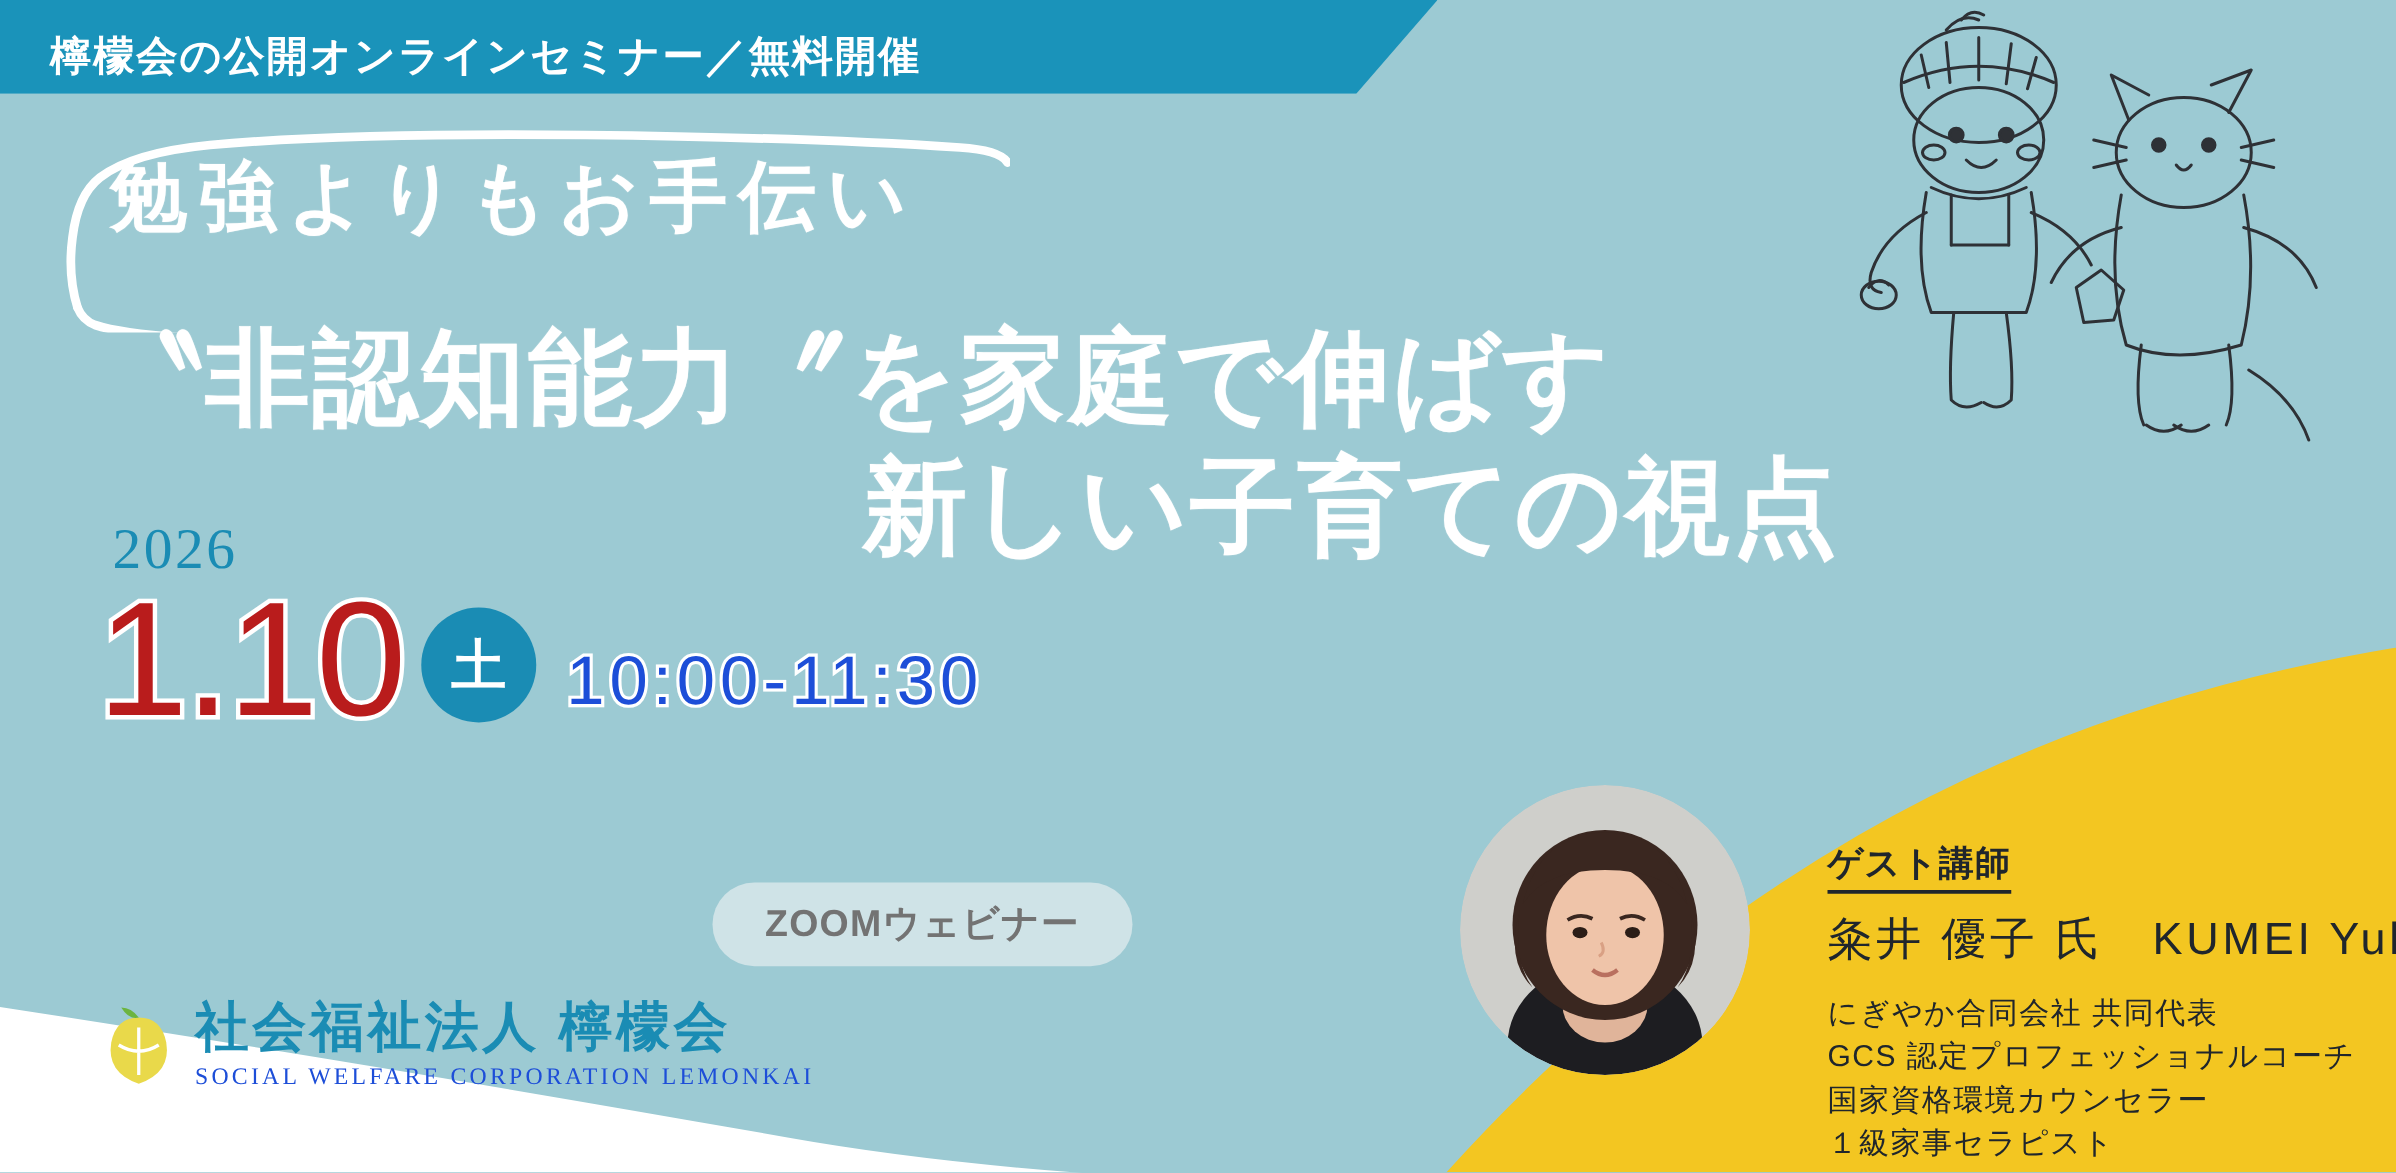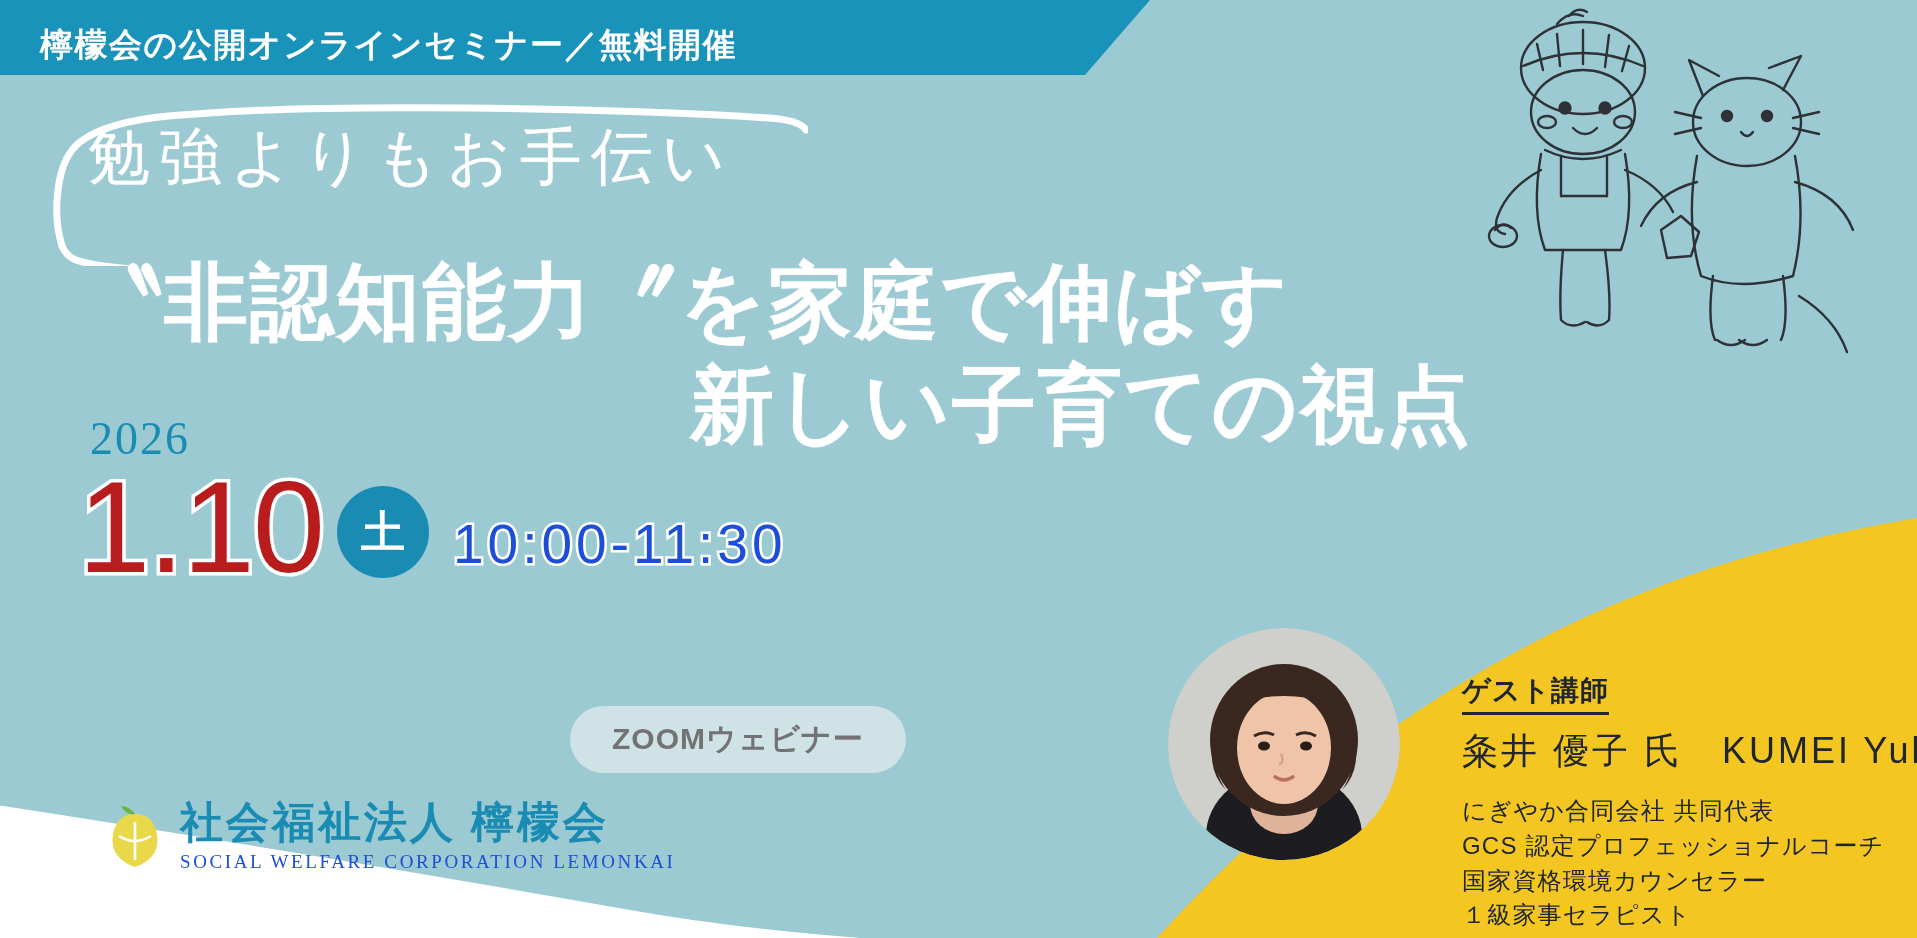--- a/index.html
+++ b/index.html
@@ -20,21 +20,21 @@
   }
   .ribbon-text {
     color:#ffffff; font-size:33px; font-weight:700;
     letter-spacing:1.5px; padding-left:40px; white-space:nowrap;
   }
 
   
   .bubble-svg { position:absolute; left:28px; top:96px; width:780px; height:170px; }
   .sub-line {
     position:absolute; left:88px; top:115px;
-    color:#ffffff; font-size:62px; font-weight:400; letter-spacing:9px;
+    color:#ffffff; font-size:62px; font-weight:700; letter-spacing:9px;
     white-space:nowrap;
     text-shadow:0 0 1px rgba(255,255,255,.6);
     text-align:right;
   }
 
   
   .headline { position:absolute; left:0; top:258px; width:1560px; }
   .hl-row { white-space:nowrap; color:#ffffff; font-weight:700;
             font-size:84px; letter-spacing:2px; line-height:1.06;
             text-shadow:0 0 1px rgba(255,255,255,.55); }
@@ -72,21 +72,21 @@
   
   .zoom-pill {
     position:absolute; left:570px; top:706px;
     background:#cfe3e7; color:#737373;
     border-radius:40px; padding:13px 42px;
     font-size:30px; font-weight:700; letter-spacing:1px; white-space:nowrap;
   }
 
   
   .whitecurve { position:absolute; left:-10px; bottom:-10px; width:1080px; height:180px; }
-  .logo { position:absolute; left:104px; top:800px; display:flex; align-items:center;justify-content:flex-end; }
+  .logo { position:absolute; left:80px; top:800px; display:flex; align-items:center;justify-content:flex-end; }
   .lemon-mark { width:62px; height:70px; margin-right:14px; }
   .logo-text { display:flex; flex-direction:column; }
   .logo-main {
     font-size:43px; font-weight:700; color:#1a8cb4; letter-spacing:3px;
     white-space:nowrap; line-height:1.05;
   }
   .logo-sub {
     font-family:"Liberation Serif","DejaVu Serif",serif;
     font-size:19px; color:#1d4ed8; letter-spacing:2.6px; white-space:nowrap;
     margin-top:6px;

